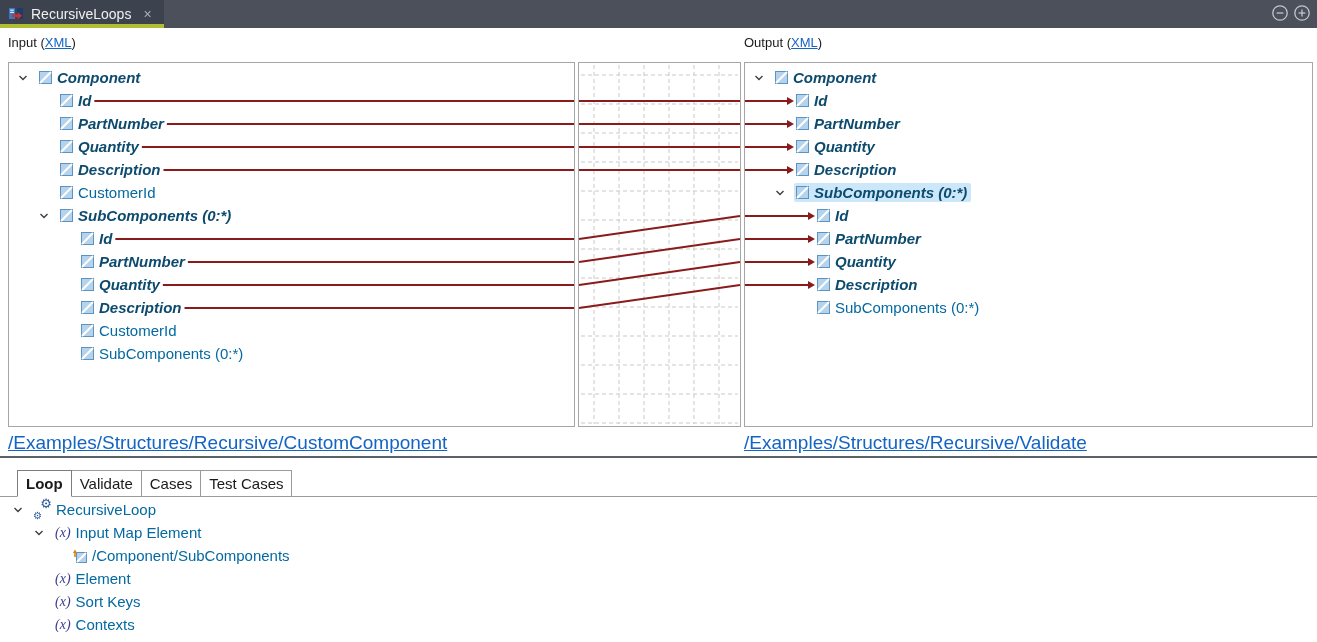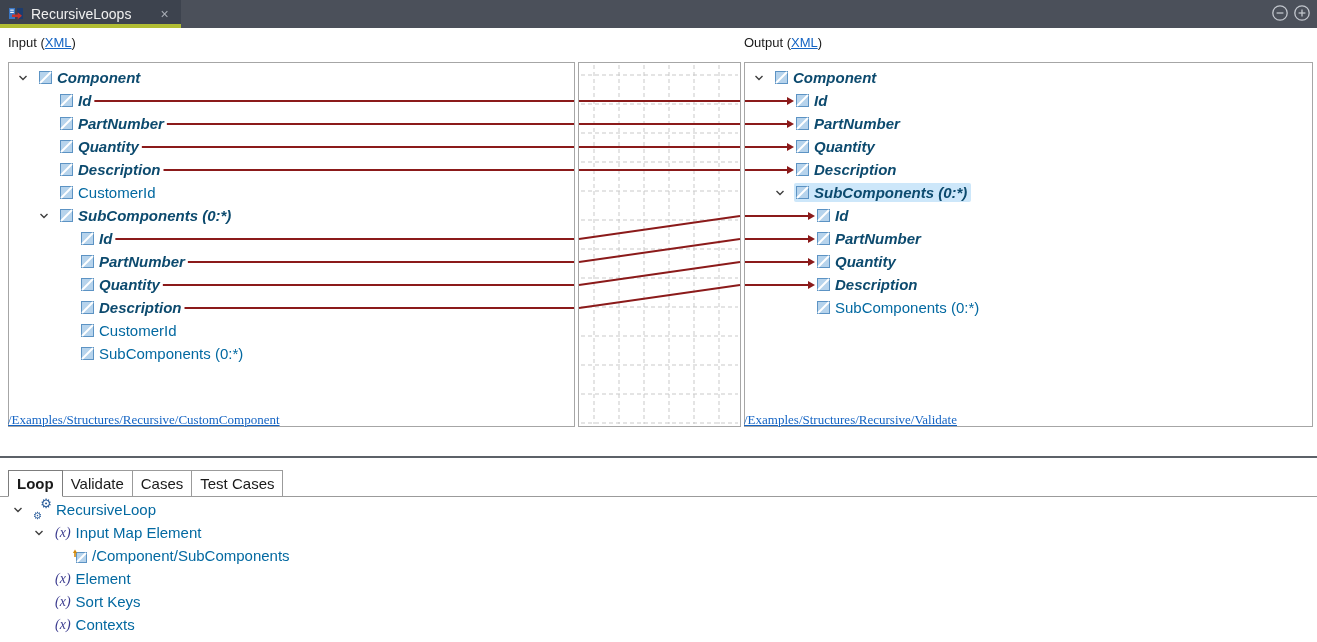--- a/index.html
+++ b/index.html
@@ -5,21 +5,21 @@
   * { margin:0; padding:0; box-sizing:border-box; }
   html,body { width:1317px; height:642px; background:#fff; overflow:hidden; }
   body { font-family:"Liberation Sans", sans-serif; }
   .app { position:relative; width:1317px; height:642px; background:#fff; overflow:hidden; }
 
   
   .tabbar { position:absolute; left:0; top:0; width:100%; height:28px; background:#4b505a; }
   .etab { position:absolute; left:0; top:0; height:28px; background:#3d434e; display:flex; align-items:center; padding:0 10px 0 8px; cursor:default; }
   .etab::after { content:""; position:absolute; left:0; right:0; bottom:0; height:4px; background:#b1bd33; }
   .etab-icon { display:inline-flex; margin-right:7px; }
-  .etab-label { color:#f0f0f0; font-size:14px; margin-right:27px; }
+  .etab-label { color:#f0f0f0; font-size:14px; margin-right:10px; }
   .etab-close { color:#a8adb5; font-size:14px; line-height:1; padding:0 2px; }
   .tabbar-actions { position:absolute; right:6px; top:4px; display:flex; gap:4px; }
   .tabbar-actions span { display:inline-flex; }
 
   
   .pane-header { position:absolute; top:35px; font-size:13px; color:#1a1a1a; }
   .pane-header a, .src-link { color:#1464c4; text-decoration:underline; cursor:pointer; }
   #hdr-input { left:8px; }
   #hdr-output { left:744px; }
 
@@ -36,29 +36,29 @@
   .nicon { margin-right:5px; display:inline-flex; align-items:center; }
   .nlabel { font-size:15px; color:#0369a1; }
   .nlabel.strong { font-weight:bold; font-style:italic; color:#0c4a6e; }
 
   .fx { font-family:"Liberation Serif", serif; font-style:italic; font-size:14px; color:#3b3b8f; }
   .gears { position:relative; width:17px; height:17px; display:inline-block; color:#2b5d9b; }
   .gear-big   { position:absolute; right:-1px; top:-5px; font-size:13px; }
   .gear-small { position:absolute; left:-1px; bottom:-3px; font-size:10px; }
 
   
-  .src-link { position:absolute; top:412px; font-size:13px;font-family:Liberation Serif, serif; }
+  .src-link { position:absolute; top:432px; font-size:19px; }
   #link-input  { left:8px; }
   #link-output { left:744px; }
 
   
   .splitter { position:absolute; left:0; top:456px; width:100%; height:2px; background:#5c6168; }
 
   
-  .btabs { position:absolute; left:0; top:469px; width:100%; height:28px; border-bottom:1px solid #9b9b9b; padding-left:8px; display:flex; align-items:flex-end; background:#fff; }
+  .btabs { position:absolute; left:0; top:469px; width:100%; height:28px; border-bottom:1px solid #9b9b9b; padding-left:17px; display:flex; align-items:flex-end; background:#fff; }
   .btab { height:27px; display:inline-flex; align-items:center; padding:0 8px; font-size:15px; color:#1a1a1a; background:#fff; border:1px solid #9b9b9b; border-bottom:1px solid #9b9b9b; margin-bottom:-1px; margin-right:-1px; cursor:default; }
   .btab.active { font-weight:bold; border:1px solid #7d7d7d; border-bottom:1px solid #fff; z-index:2; }
 
   
   #bottom-tree { position:absolute; left:0; top:497px; width:100%; height:145px; padding-top:1px; background:#fff; }
 
   
   #overlay { position:absolute; left:0; top:0; width:1317px; height:642px; pointer-events:none; z-index:10; }
 </style>
 </head>

